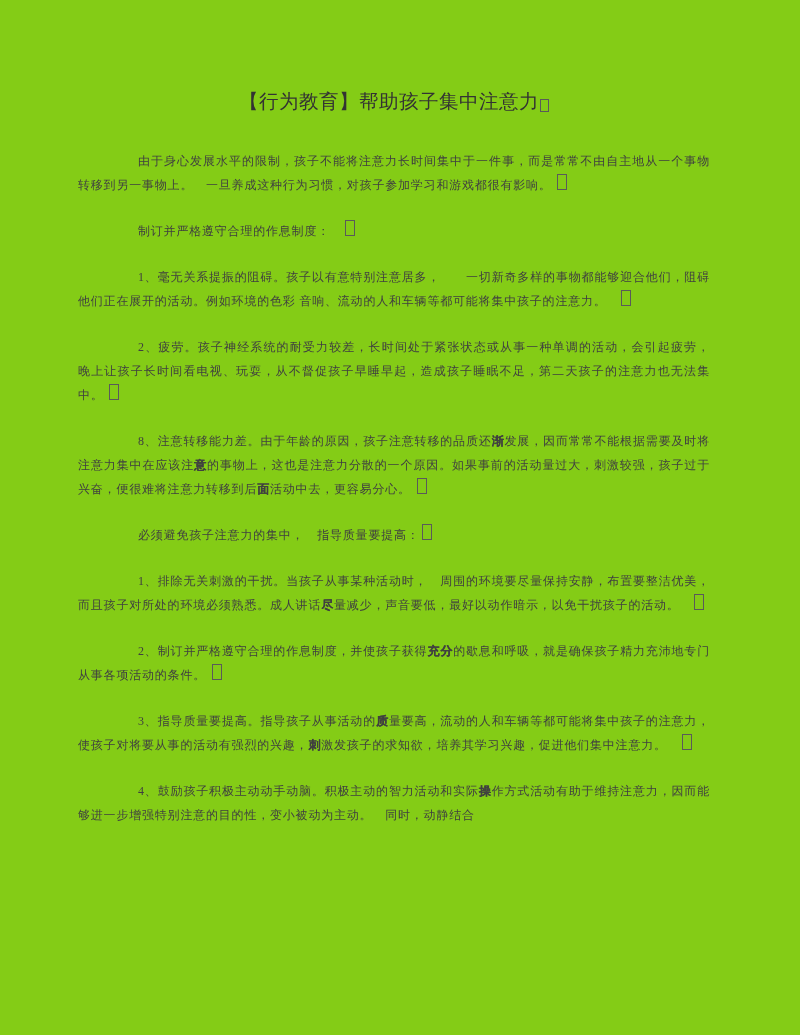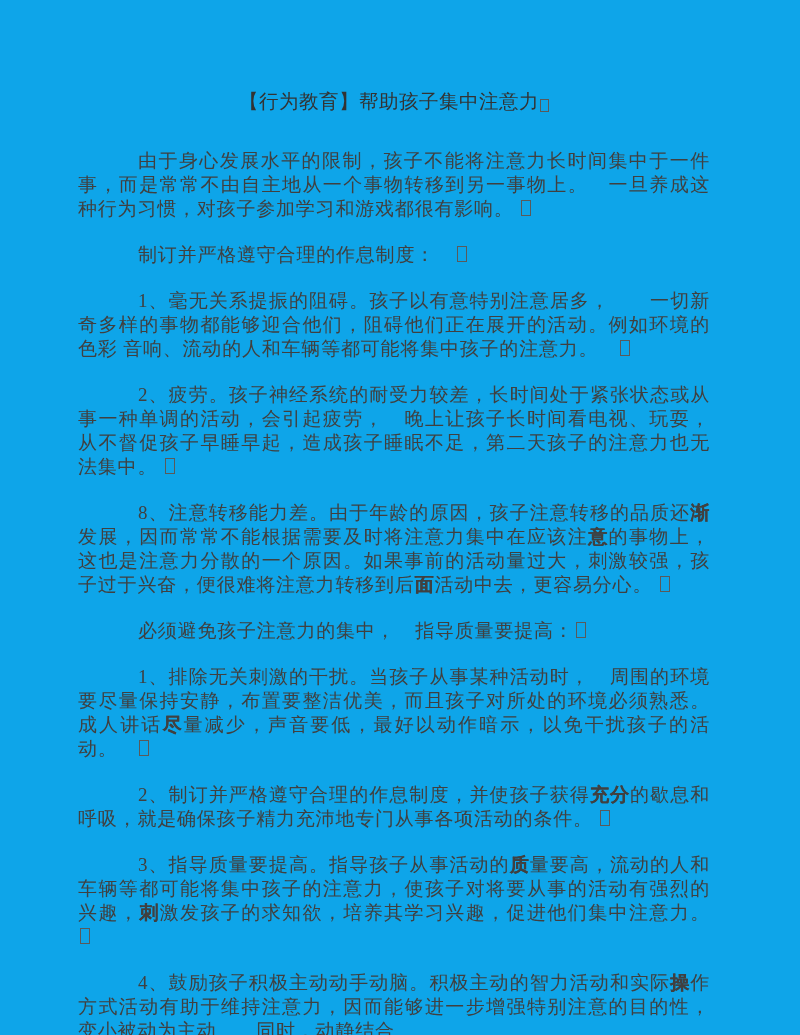--- a/index.html
+++ b/index.html
@@ -10,38 +10,38 @@
   body {
     width: 800px;
     height: 1035px;
     overflow: hidden;
   }
   .page {
     box-sizing: border-box;
     width: 800px;
     height: 1035px;
     padding: 88px 90px 0 78px;
-    background: #0ea5e9;
+    background: #84cc16;
     color: #404040;
     font-family: "Liberation Serif", "DejaVu Serif", serif;
     overflow: hidden;
   }
   .doc-title {
     margin: 0 0 33px 0;
     font-size: 19.5px;
     font-weight: 400;
     color: #333333;
     text-align: center;
     line-height: 28px;
     letter-spacing: 0.5px;
     white-space: nowrap;
   }
   .para {
     margin: 0 0 22px 0;
-    font-size: 19px;
+    font-size: 12px;
     line-height: 24px;
     letter-spacing: 0.8px;
     text-indent: 60px;
     text-align: justify;
     color: #404040;
   }
   
   .ov {
     font-weight: 700;
     text-shadow: 0.4px 0 0 currentColor;

